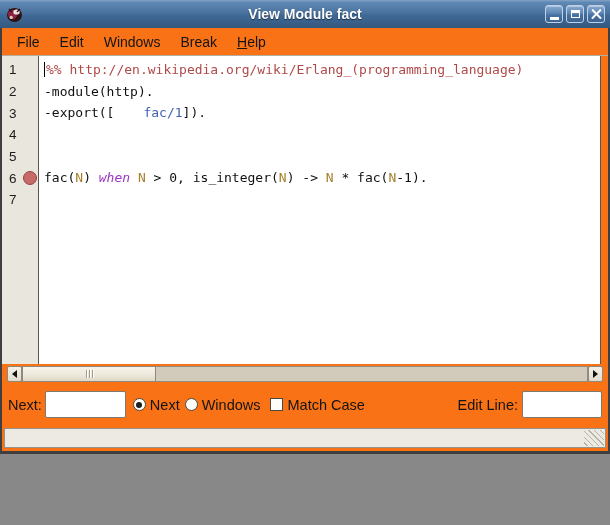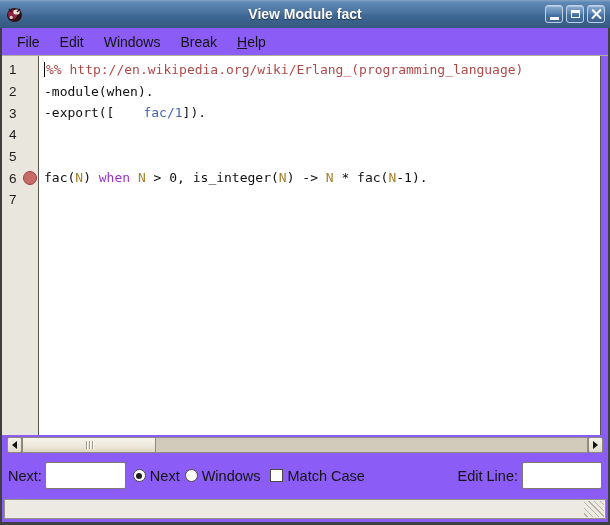--- a/index.html
+++ b/index.html
@@ -1,20 +1,20 @@
 <!DOCTYPE html>
 <html><head>
 <meta charset="utf-8">
 <style>
   * { margin:0; padding:0; box-sizing:border-box; }
   html,body { background:#888; }
   body { width:610px; }
 
   .window{
-    width:610px; height:525px; background:#3f3f42;
+    width:610px; height:454px; background:#3f3f42;
     display:flex; flex-direction:column;
     font-family:"Liberation Sans", sans-serif;
     position:relative; overflow:hidden;
   }
 
   
   .titlebar{
     height:28px; flex:0 0 28px; position:relative;
     background:linear-gradient(#85a3c6 0%, #5f88b5 8%, #4a739f 45%, #3e6896 55%, #35597e 100%);
     display:flex; align-items:center; padding:0 5px;
@@ -38,21 +38,21 @@
   .glyph-max{ width:9px; height:8px; border:1px solid #fff; border-top:3px solid #fff; }
   .glyph-close{ position:relative; width:11px; height:11px; }
   .glyph-close::before,.glyph-close::after{
     content:""; position:absolute; left:-1px; top:4.5px; width:13px; height:2.4px;
     background:#fff; border-radius:1px;
   }
   .glyph-close::before{ transform:rotate(45deg);} .glyph-close::after{ transform:rotate(-45deg);}
 
   
   .body{
-    flex:1; margin:0 2px 3px 2px; background:#8b5cf6;
+    flex:1; margin:0 2px 3px 2px; background:#f97316;
     display:flex; flex-direction:column; min-height:0;
   }
 
   
   .menubar{
     height:28px; flex:0 0 28px; display:flex; align-items:center;
     padding-left:5px; border-bottom:1px solid #b2ae a2;
     border-bottom:1px solid #b2aea2;
     font-size:14px; color:#141414;
   }
@@ -81,21 +81,21 @@
   }
   .codecell{
     padding-left:5px; font-family:"DejaVu Sans Mono", monospace;
     font-size:13px; white-space:pre; color:#101010; line-height:21.7px;
   }
   .caret{ display:inline-block; width:1px; height:15px; background:#000;
           vertical-align:text-bottom; margin-right:1px; }
   .tok-plain  { color:#101010; }
   .tok-comment{ color:#b04848; }
   .tok-link   { color:#3f62b6;margin-left:29px; }
-  .tok-keyword{ color:#9a35c8; }
+  .tok-keyword{ color:#9a35c8;font-style:italic; }
   .tok-var    { color:#a6802a; }
 
   
   .hscroll{ height:20px; flex:0 0 20px; display:flex; align-items:center; padding:2px 5px; }
   .scroll-btn{
     width:15px; height:16px; flex:0 0 15px;
     background:linear-gradient(#f4f1e8,#e2dccd);
     border:1px solid #8f897b; border-radius:2px;
     display:flex; align-items:center; justify-content:center;
   }
@@ -191,21 +191,21 @@
 
     <div class="editor">
       <div class="gutter-bg"></div>
       <div class="code-lines">
           <div class="code-row">
             <div class="lineno">1</div>
             <div class="codecell"><span class="caret"></span><span class="tok-comment">%% http://en.wikipedia.org/wiki/Erlang_(programming_language)</span></div>
           </div>
           <div class="code-row">
             <div class="lineno">2</div>
-            <div class="codecell"><span class="tok-plain">-module(when).</span></div>
+            <div class="codecell"><span class="tok-plain">-module(http).</span></div>
           </div>
           <div class="code-row">
             <div class="lineno">3</div>
             <div class="codecell"><span class="tok-plain">-export([</span><span class="tok-link">fac/1</span><span class="tok-plain">]).</span></div>
           </div>
           <div class="code-row">
             <div class="lineno">4</div>
             <div class="codecell"></div>
           </div>
           <div class="code-row">

